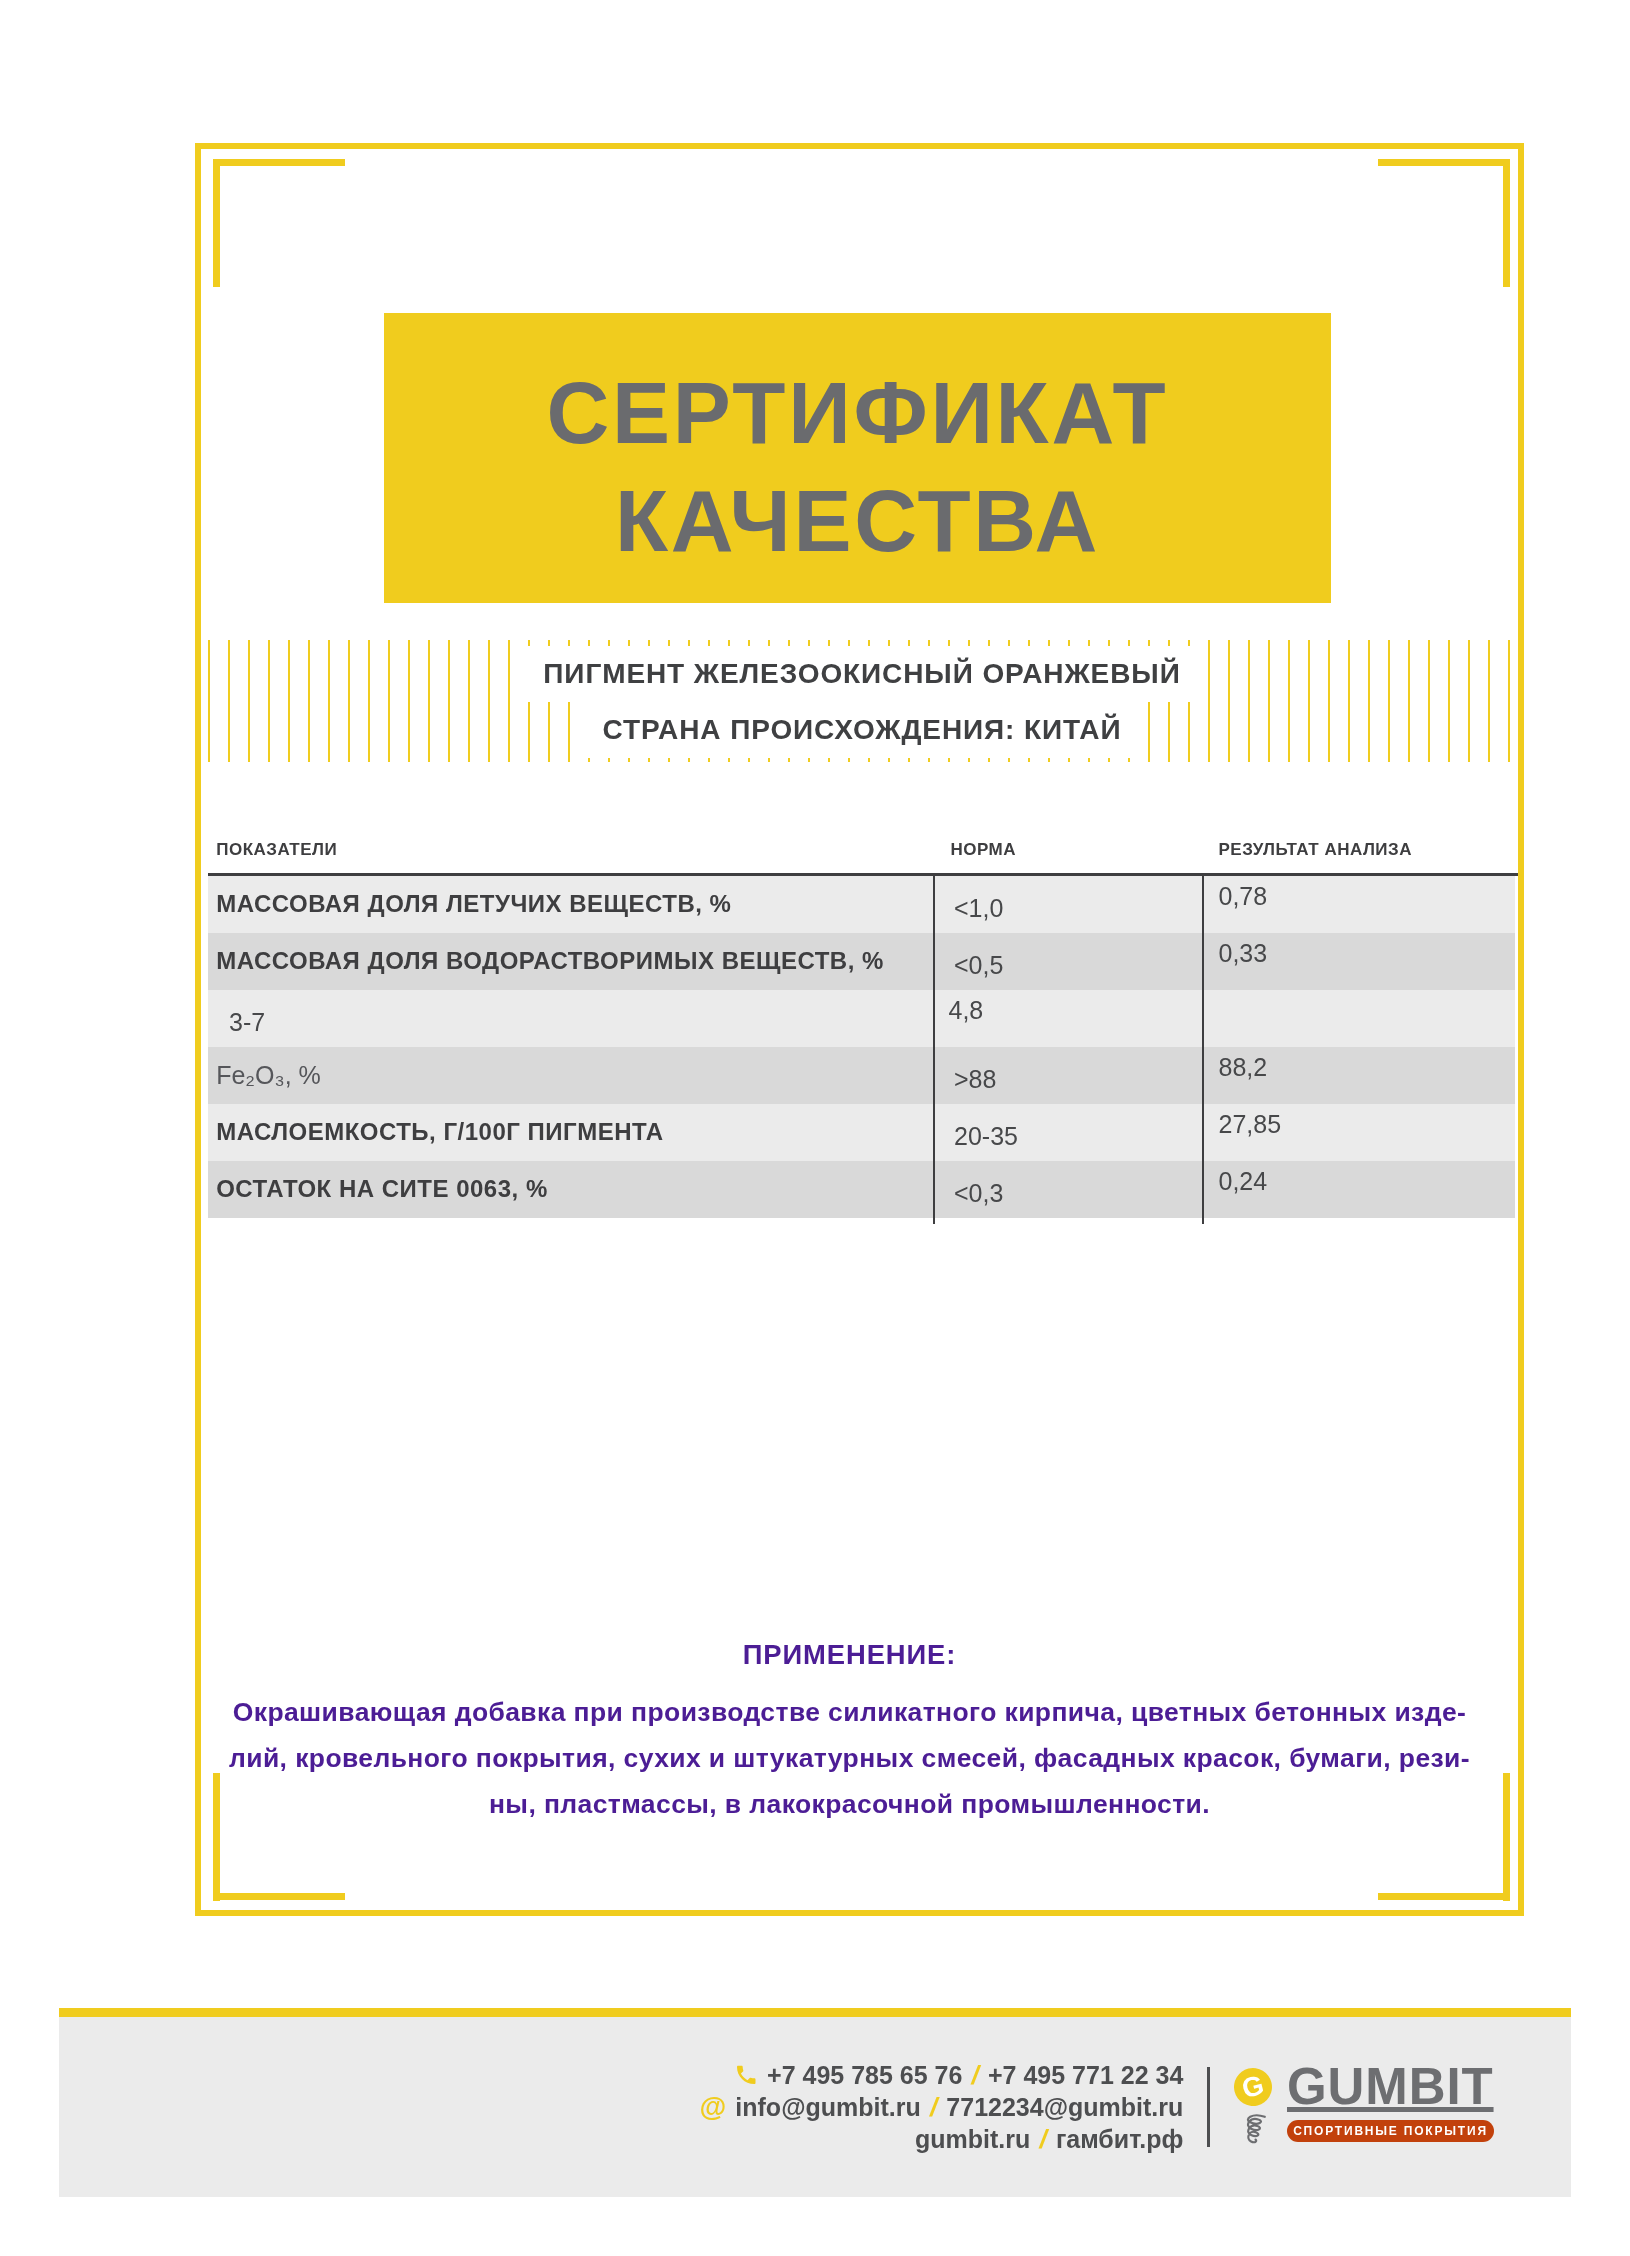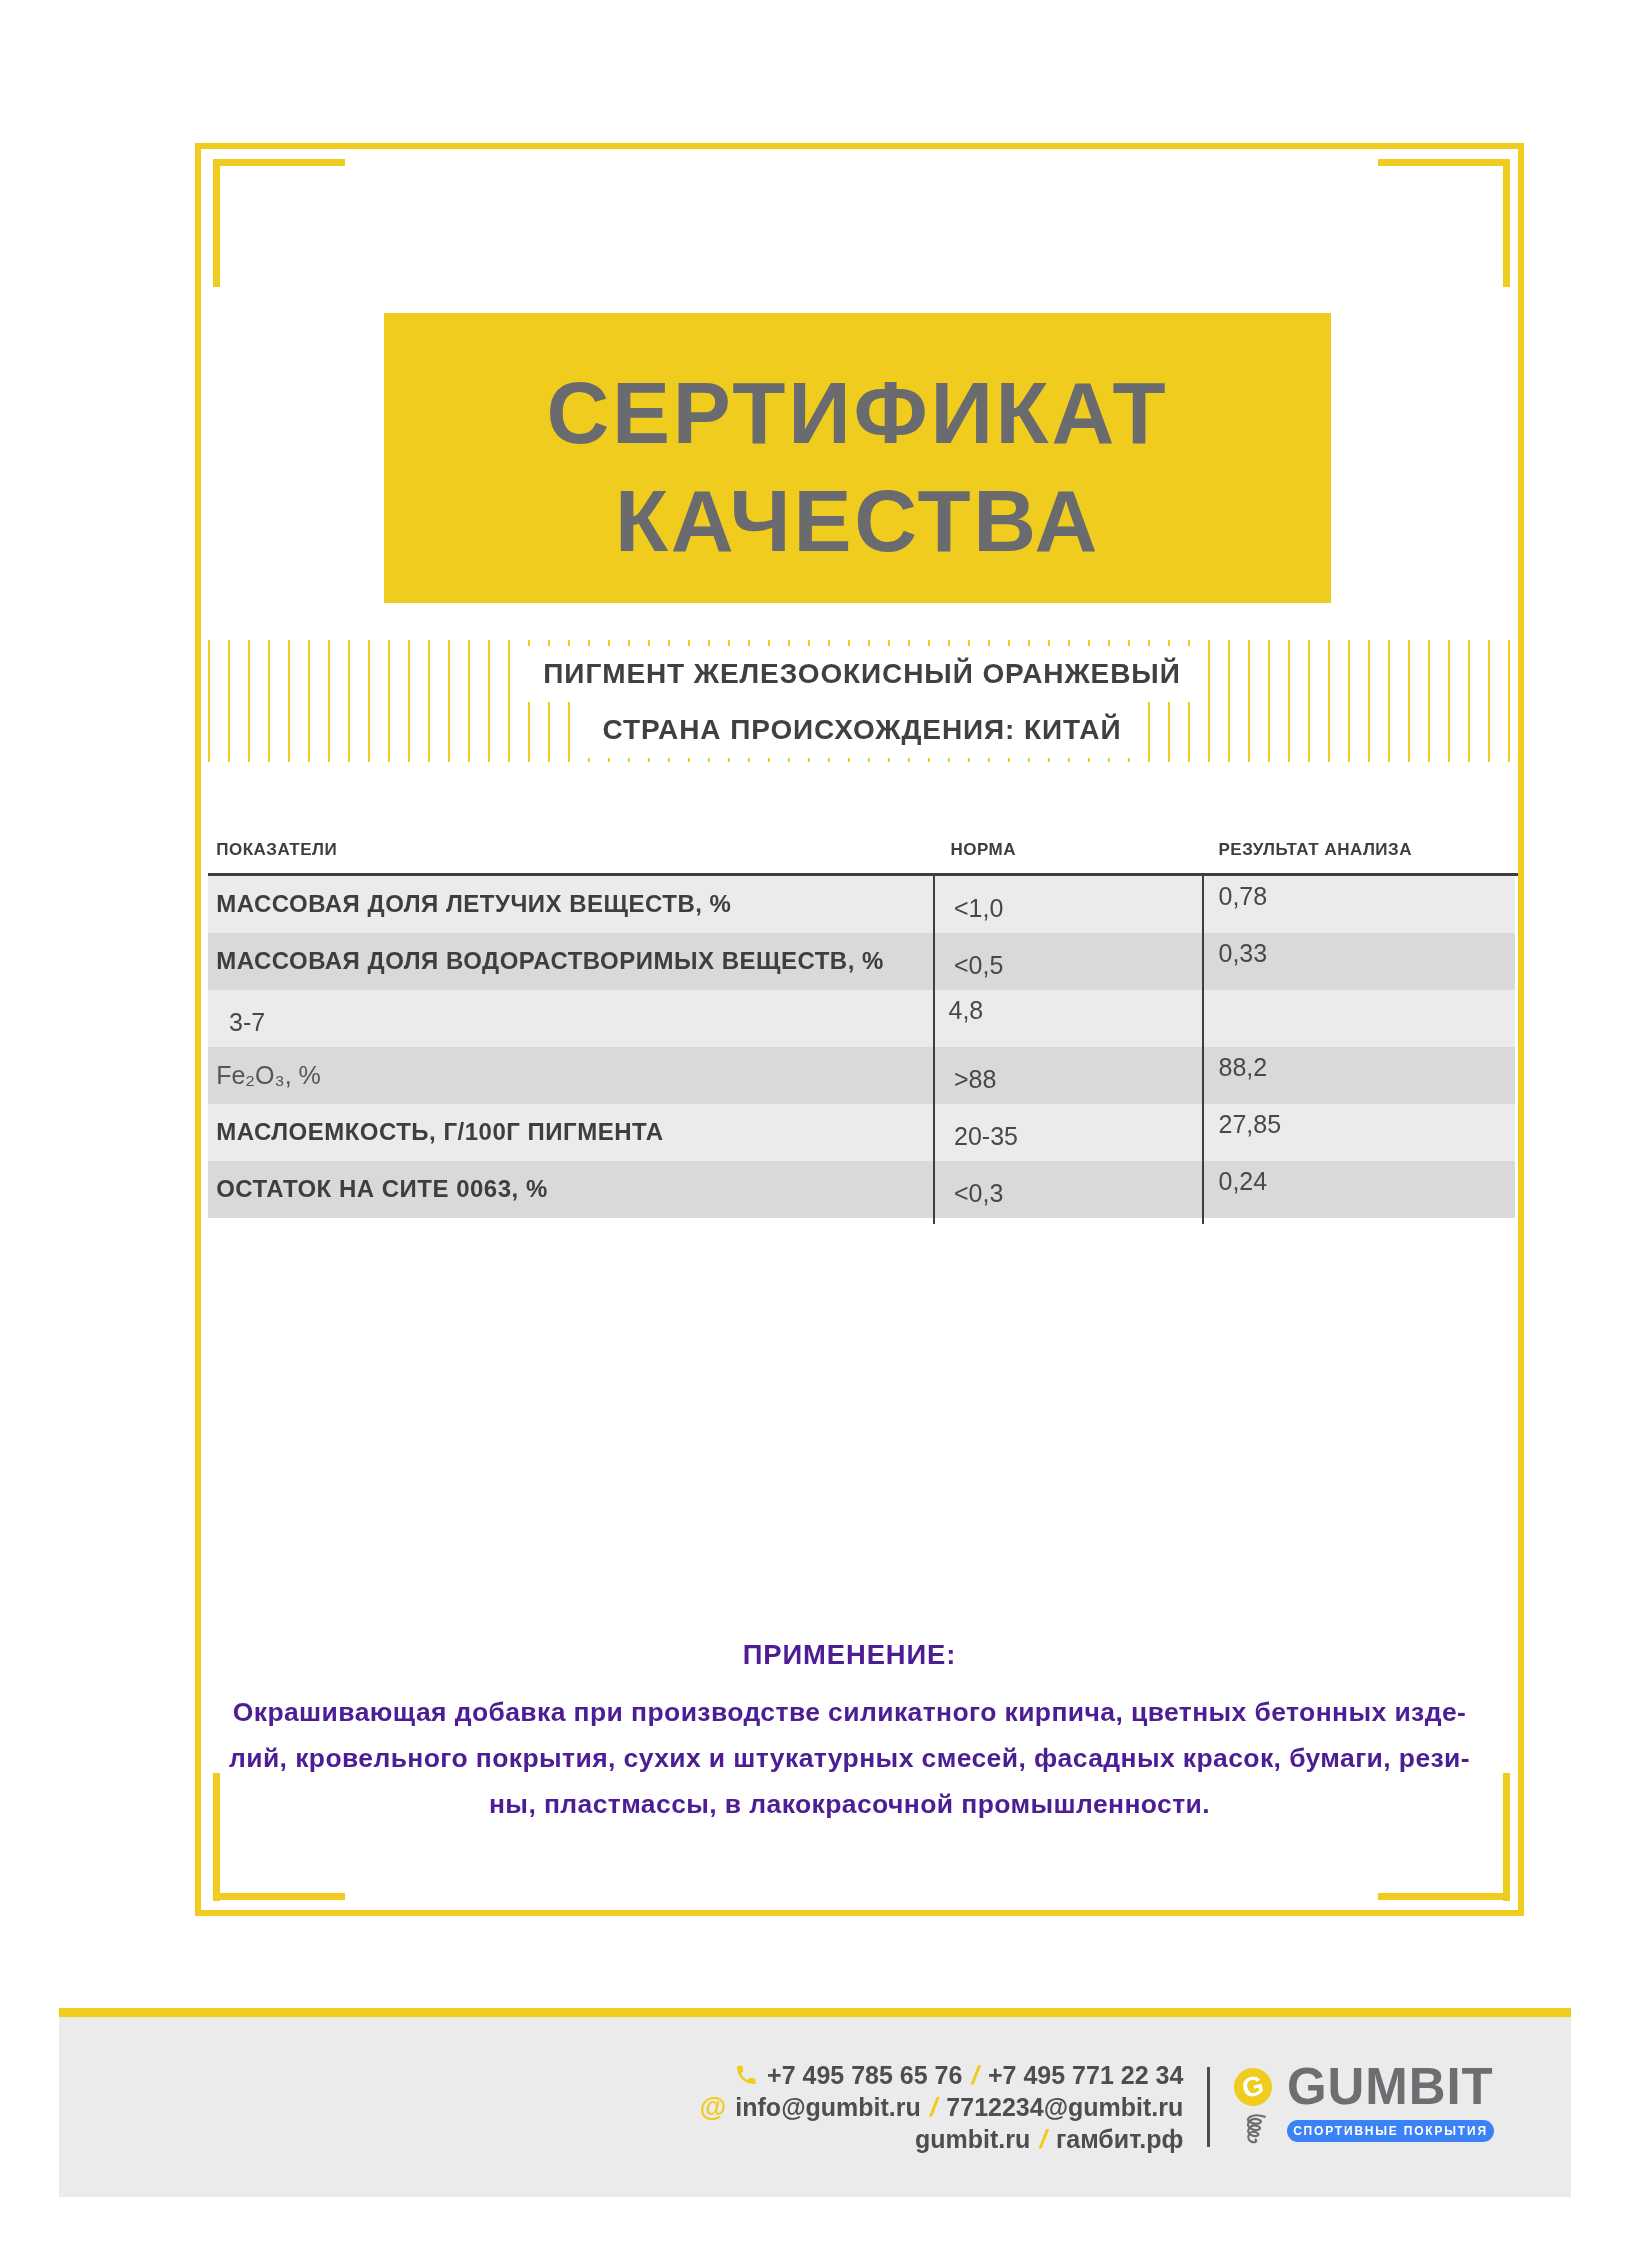--- a/index.html
+++ b/index.html
@@ -69,24 +69,24 @@
   .slash{color:#F0CC1E;font-style:italic;font-weight:700;margin:0 9.1px;font-size:26.5px;}
   .at{color:#F0CC1E;font-weight:700;font-size:27.4px;margin-right:9.1px;}
   .phone-ic{margin-right:9.1px;display:inline-flex;}
   .vdivider{width:2.7px;height:80px;background:#4D4E50;}
   .logo{display:grid;grid-template-columns:42px auto;column-gap:11px;row-gap:5.5px;align-items:center;}
   .g-icon{
     width:38px;height:38px;border-radius:50%;background:#F0CC1E;color:#ffffff;
     display:flex;align-items:center;justify-content:center;font-size:27.4px;font-weight:700;
     transform:rotate(-14deg);
   }
-  .wordmark{font-size:51px;font-weight:700;color:#6D6E71;letter-spacing:0.9px;line-height:42px;}
+  .wordmark{font-size:51px;font-weight:700;color:#6D6E71;letter-spacing:0.9px;line-height:42px;text-decoration:underline;}
   .spring{display:flex;justify-content:center;}
   .pill{
-    width:207px;height:22px;border-radius:11px;background:#3b82f6;color:#ffffff;
+    width:207px;height:22px;border-radius:11px;background:#c2410c;color:#ffffff;
     font-size:12px;font-weight:700;letter-spacing:1.8px;text-align:center;line-height:23px;
   }
 </style>
 </head>
 <body>
 
 <div class="frame"></div>
 
 <div>
   <div class="bracket-bar" style="left:213px;top:159px;width:132px;height:7.3px;"></div>

